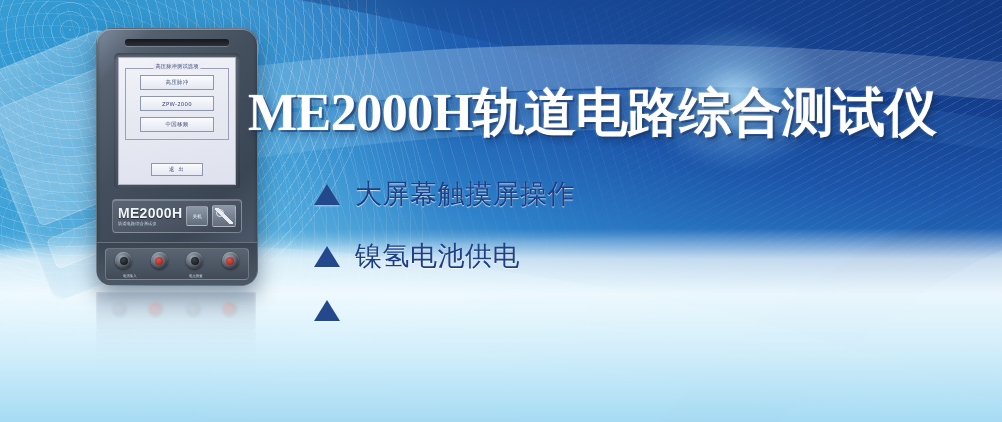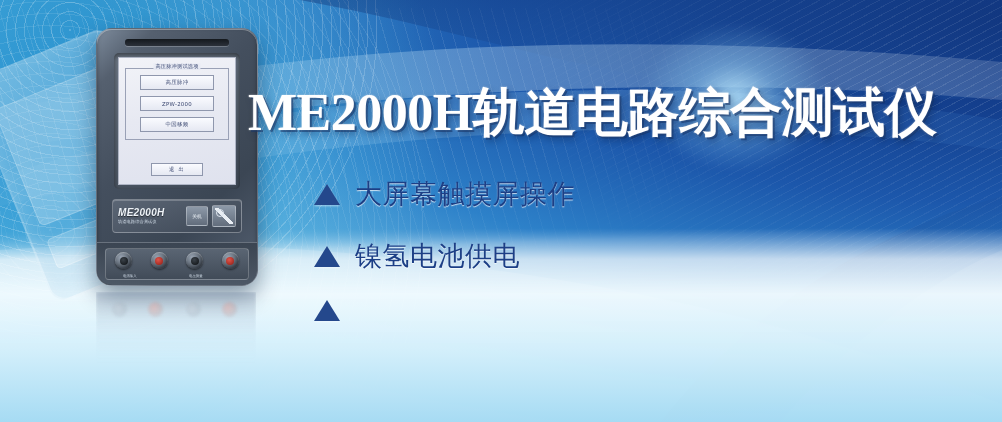--- a/index.html
+++ b/index.html
@@ -166,22 +166,22 @@
   .dev-plate{
     position:absolute;left:15px;top:170px;width:130px;height:34px;
     border-radius:4px;
     background:linear-gradient(160deg,#5b6675,#3d4755);
     border:1px solid rgba(255,255,255,.28);
     box-shadow:inset 0 1px 0 rgba(255,255,255,.22);
     display:flex;align-items:center;padding:0 5px;box-sizing:border-box;gap:4px;
   }
   .plate-text{flex:1;display:flex;flex-direction:column;justify-content:center;}
   .plate-model{
-    font-size:10px;font-weight:bold;color:#eef3f8;letter-spacing:.3px;
-    text-shadow:0 1px 1px rgba(0,0,0,.55);line-height:1;font-style:italic;
+    font-size:14px;font-weight:bold;color:#eef3f8;letter-spacing:.3px;
+    text-shadow:0 1px 1px rgba(0,0,0,.55);line-height:1;
   }
   .plate-sub{
     font-size:4.2px;color:#cfdae6;letter-spacing:.1px;margin-top:2px;line-height:1;
     font-family:"DejaVu Sans","Liberation Sans",sans-serif;
   }
   .plate-key{
     width:20px;height:18px;border-radius:2px;
     background:linear-gradient(180deg,#8d99a8,#626d7c);
     border:1px solid rgba(255,255,255,.3);
     display:flex;align-items:center;justify-content:center;

